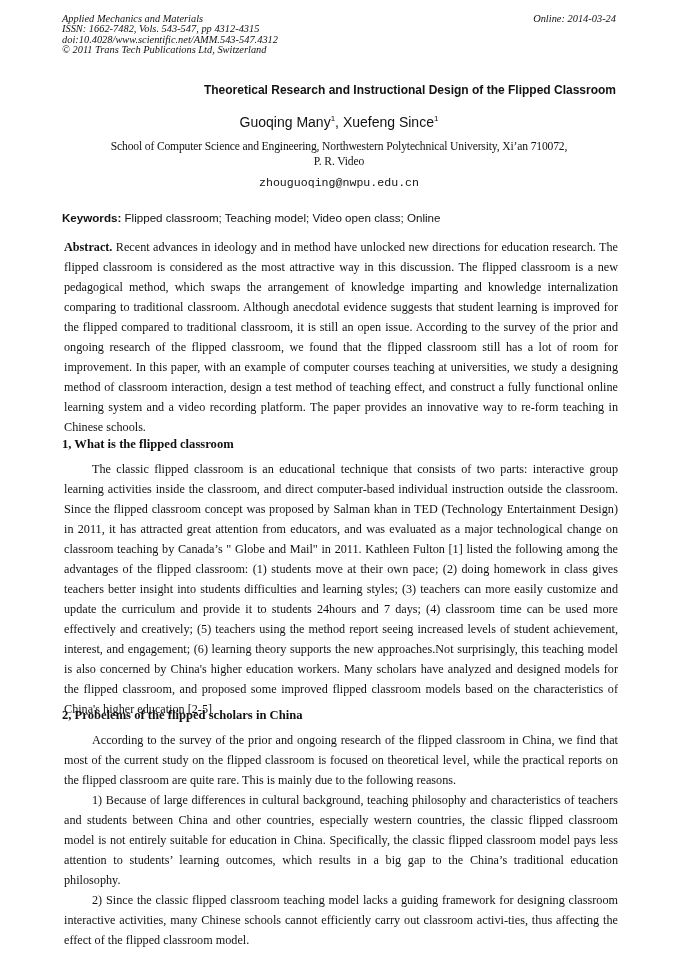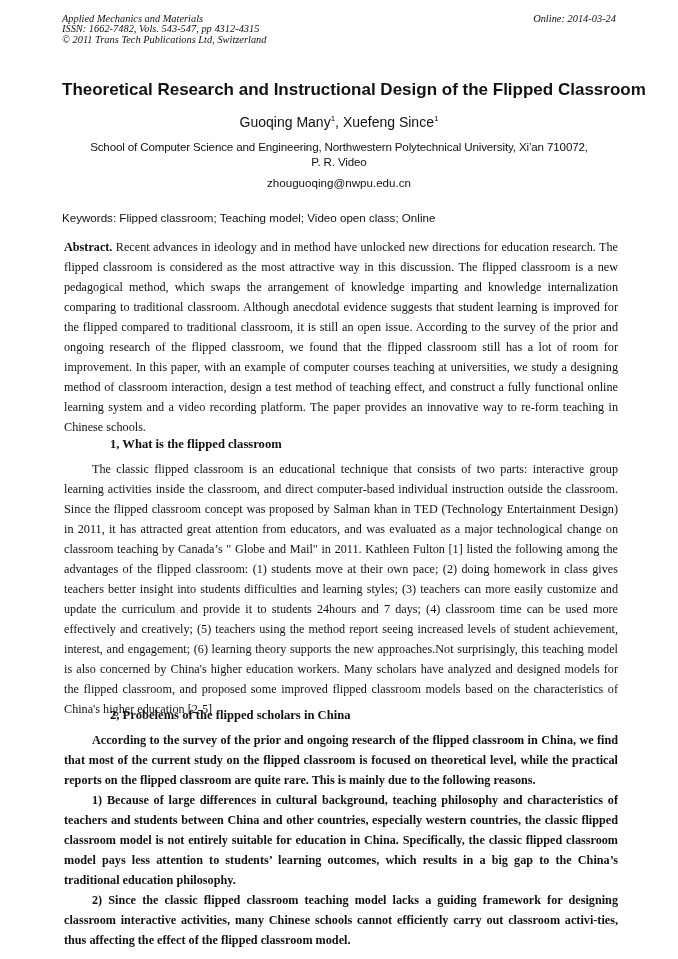--- a/index.html
+++ b/index.html
@@ -1,47 +1,48 @@
 <!DOCTYPE html>
 <html><head>
 <meta charset="utf-8">
 <style>
   html, body { margin: 0; padding: 0; background: #ffffff; }
   body { width: 678px; height: 959px; position: relative; overflow: hidden; color: #111; }
   .page { position: absolute; left: 0; top: 0; width: 558px; height: 959px; }
   .header { position: absolute; left: 62px; top: 14px; width: 554px; font-family: "Liberation Serif", serif; font-style: italic; font-size: 10.4px; line-height: 10.4px; }
   .header .left div { white-space: nowrap; }
   .header .right { position: absolute; right: 0; top: 0; white-space: nowrap; }
-  .title { position: absolute; left: 62px; top: 81px; width: 554px; text-align: left; font-family: "Liberation Sans", sans-serif; font-weight: bold; font-size: 17px; line-height: 18px; white-space: nowrap; }
+  .title { position: absolute; left: 62px; top: 81px; width: 554px; text-align: right; font-family: "Liberation Sans", sans-serif; font-weight: bold; font-size: 12px; line-height: 18px; white-space: nowrap; }
   .authors { position: absolute; left: 62px; top: 113px; width: 554px; text-align: center; font-family: "Liberation Sans", sans-serif; font-size: 14px; line-height: 18px; }
   .authors sup { font-size: 8px; vertical-align: 6px; line-height: 0; }
-  .affil { position: absolute; left: 62px; top: 139px; width: 554px; text-align: center; font-family: Liberation Sans, sans-serif; font-size: 11.6px; line-height: 15px; letter-spacing: -0.15px; }
-  .email { position: absolute; left: 62px; top: 175px; width: 554px; text-align: center; font-family: Liberation Sans, sans-serif; font-size: 11.6px; line-height: 15px; }
+  .affil { position: absolute; left: 62px; top: 139px; width: 554px; text-align: center; font-family: Liberation Serif, serif; font-size: 11.6px; line-height: 15px; letter-spacing: -0.15px; }
+  .email { position: absolute; left: 62px; top: 175px; width: 554px; text-align: center; font-family: Liberation Mono, monospace; font-size: 11.6px; line-height: 15px; }
   .keywords { position: absolute; left: 62px; top: 210px; width: 554px; font-family: "Liberation Sans", sans-serif; font-size: 11.6px; line-height: 15px; }
-  .keywords b { font-weight: normal; }
+  .keywords b { font-weight: bold; }
   .body { position: absolute; left: 64px; width: 554px; font-family: "Liberation Serif", serif; font-size: 12.2px; line-height: 20px; text-align: justify; }
   .abstract { top: 237px; }
   .abstract b { font-weight: bold; }
-  .h1 { position: absolute; left: 62px; width: 554px; font-family: "Liberation Serif", serif; font-weight: bold; font-size: 12.6px; line-height: 15px; margin-left: 48px; }
+  .h1 { position: absolute; left: 62px; width: 554px; font-family: "Liberation Serif", serif; font-weight: bold; font-size: 12.6px; line-height: 15px; }
   .sec1-title { top: 437px; }
   .sec1-body { top: 459px; }
   .sec2-title { top: 708px; }
-  .sec2-body { top: 730px; font-weight: bold; }
+  .sec2-body { top: 730px; }
   .indent { text-indent: 28px; }
   .body p { margin: 0; }
 </style>
 </head>
 <body>
 
 <div class="page">
 
   <div class="header">
     <div class="left">
       <div>Applied Mechanics and Materials</div>
       <div>ISSN: 1662-7482, Vols. 543-547, pp 4312-4315</div>
+      <div>doi:10.4028/www.scientific.net/AMM.543-547.4312</div>
       <div>© 2011 Trans Tech Publications Ltd, Switzerland</div>
     </div>
     <div class="right">Online: 2014-03-24</div>
   </div>
 
   <div class="title">Theoretical Research and Instructional Design of the Flipped Classroom</div>
 
   <div class="authors">
     <span>Guoqing Many</span><sup>1</sup><span>, </span><span>Xuefeng Since</span><sup>1</sup>
   </div>

